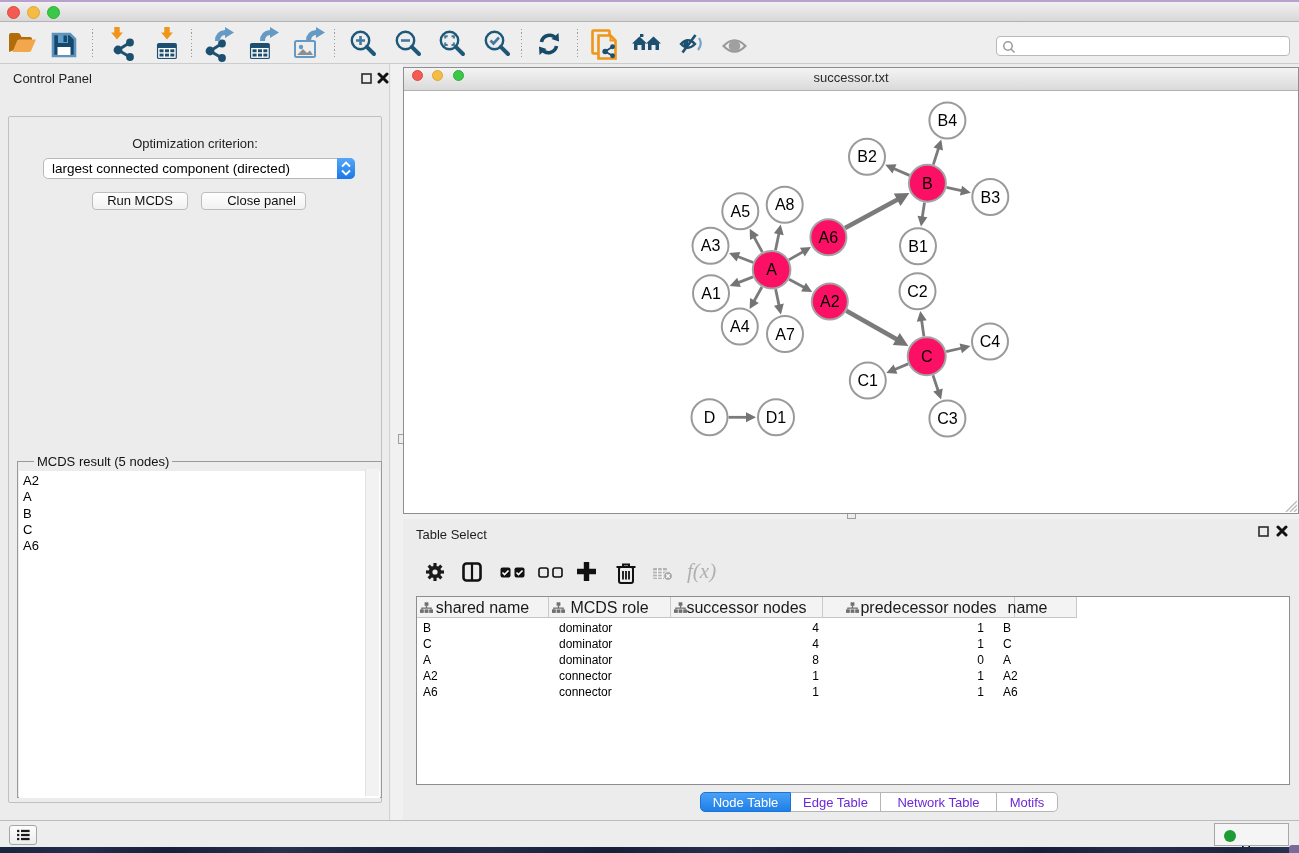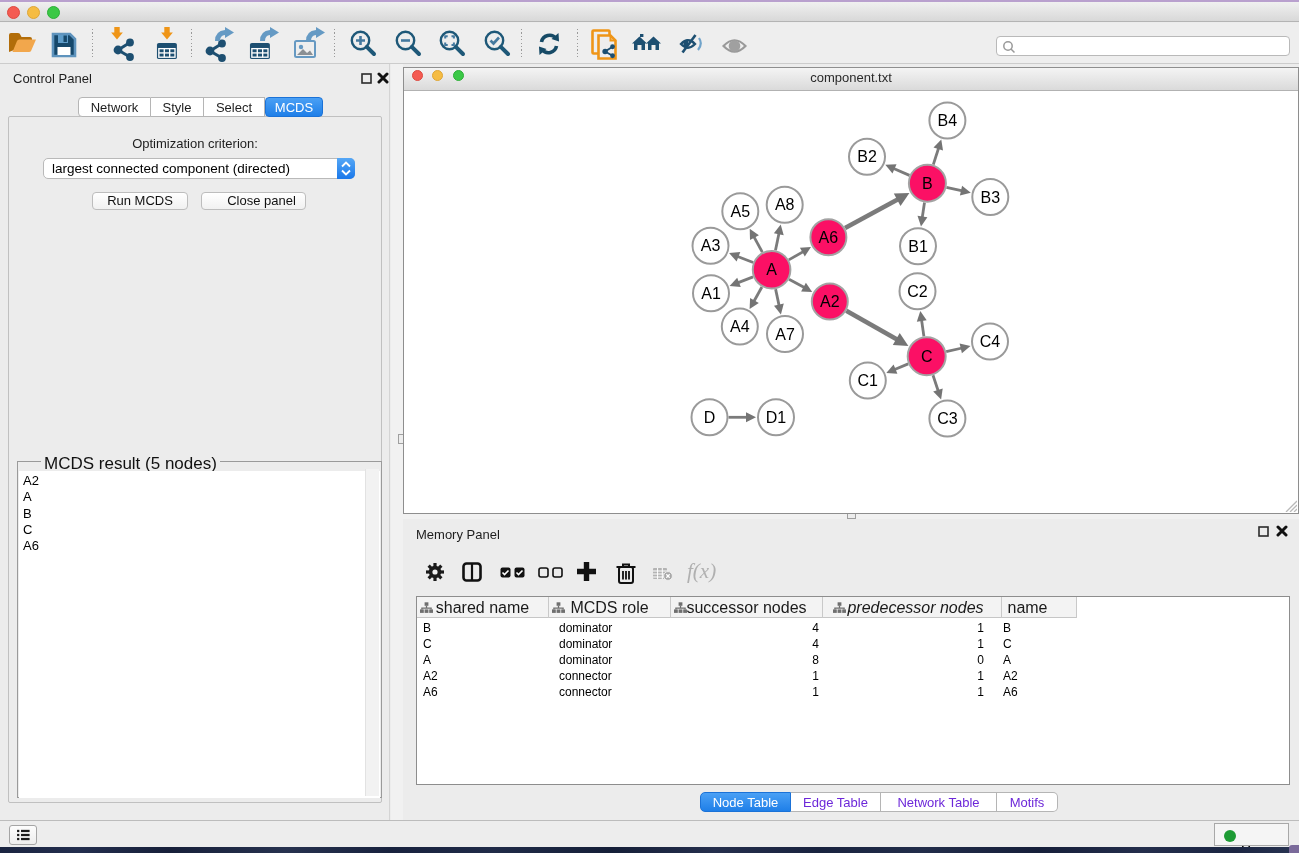--- a/index.html
+++ b/index.html
@@ -49,22 +49,22 @@
 #combo { position:absolute; left:43px; top:94px; width:312px; height:21px;
   background:#ffffff; border:1px solid #b9b9b9; border-radius:5px; }
 #combo .txt { position:absolute; left:8px; top:2px; font-size:13.5px; color:#000; }
 #combo .step { position:absolute; right:-1px; top:-1px; width:18px; height:21px;
   background:linear-gradient(#55a7f6,#1a78ea); border-radius:0 5px 5px 0; }
 .btn { position:absolute; top:128px; height:18px; background:linear-gradient(#ffffff,#f1f1f1);
   border:1px solid #bdbdbd; border-radius:4px; font-size:13px; color:#111;
   text-align:center; line-height:16px; }
 #fieldset { position:absolute; left:17px; top:397px; width:365px; height:337px;
   border:1px solid #9a9a9a; }
-#fieldset .legend { position:absolute; left:23px; top:-8px; background:#ececec;
-  padding:0 3px; font-size:17px; color:#111; }
+#fieldset .legend { position:absolute; left:16px; top:-8px; background:#ececec;
+  padding:0 3px; font-size:13px; color:#111; }
 #mlist { position:absolute; left:1px; top:9px; padding-top:2px; width:361px; height:327px;
   background:#ffffff; font-size:13px; color:#000; }
 #mlist .row { height:16.3px; padding-left:4px; line-height:16.3px; }
 #mlist .sb { position:absolute; right:1px; top:-2px; width:14px; height:327px;
   background:#f2f2f2; border-left:1px solid #e2e2e2; }
 
 
 #vdiv { left:391px; top:64px; width:12px; height:756px; background:#f1f1f1; }
 #vdivh { left:398px; top:434px; width:6px; height:10px; background:#ededed;
   border:1px solid #9f9f9f; }
@@ -271,26 +271,20 @@
 
 <div class="abs" id="cpanel">
   <div class="hdr">Control Panel</div>
   <svg class="wicons" style="left:361px;top:9px;" width="11" height="11" viewBox="0 0 11 11">
 <rect x="1" y="1" width="9" height="9" fill="none" stroke="#2b2b2b" stroke-width="1.6"></rect>
     </svg>
 <svg class="wicons" style="left:377px;top:8px;" width="12" height="12" viewBox="0 0 12 12">
 <path d="M2 2 L10 10 M10 2 L2 10" stroke="#111111" stroke-width="3" stroke-linecap="round"></path>
     </svg>
   <div id="cpbox"></div>
-  <div id="tabs">
-    <div class="tab first" style="width:73px;">Network</div>
-    <div class="tab" style="width:53px;">Style</div>
-    <div class="tab" style="width:61px;">Select</div>
-    <div class="tab sel" style="width:58px;">MCDS</div>
-  </div>
   <div id="optlabel">Optimization criterion:</div>
   <div id="combo">
     <div class="txt">largest connected component (directed)</div>
     <div class="step">
         <svg style="position:absolute;left:3px;top:2px;" width="12" height="17" viewBox="0 0 12 17">
 <path d="M2 6.5 L6 2.5 L10 6.5" fill="none" stroke="#ffffff" stroke-width="1.8"></path>
 <path d="M2 10.5 L6 14.5 L10 10.5" fill="none" stroke="#ffffff" stroke-width="1.8"></path>
         </svg>
       </div>
   </div>
@@ -310,21 +304,21 @@
 </div>
 
 <div class="abs" id="vdiv"></div>
 <div class="abs" id="vdivh"></div>
 
 <div class="abs" id="netwin">
   <div id="nettitle">
     <div class="tl r" style="left:8px;"></div>
     <div class="tl y" style="left:28px;"></div>
     <div class="tl g" style="left:49px;"></div>
-    <div class="title">component.txt</div>
+    <div class="title">successor.txt</div>
   </div>
   <div id="netcanvas">
     <svg width="894" height="420" viewBox="0 0 894 420" font-family="Liberation Sans, sans-serif">
     <line x1="358.3" y1="160.2" x2="349.7" y2="144.3" stroke="#7b7b7b" stroke-width="2.8"></line>
 <polygon points="345.7,136.8 354.9,143.3 346.0,148.0" fill="#747474"></polygon>
 <line x1="371.5" y1="158.3" x2="375.1" y2="140.7" stroke="#7b7b7b" stroke-width="2.8"></line>
 <polygon points="376.7,132.4 379.7,143.2 369.9,141.2" fill="#747474"></polygon>
 <line x1="349.2" y1="170.5" x2="333.0" y2="164.2" stroke="#7b7b7b" stroke-width="2.8"></line>
 <polygon points="325.1,161.1 336.3,160.1 332.6,169.4" fill="#747474"></polygon>
 <line x1="349.1" y1="184.9" x2="333.6" y2="190.9" stroke="#7b7b7b" stroke-width="2.8"></line>
@@ -407,21 +401,21 @@
 <line x1="12" y1="1" x2="1" y2="12" stroke="#b9b9b9" stroke-width="1.3"></line>
 <line x1="12" y1="5" x2="5" y2="12" stroke="#b9b9b9" stroke-width="1.3"></line>
 <line x1="12" y1="9" x2="9" y2="12" stroke="#b9b9b9" stroke-width="1.3"></line>
     </svg>
 </div>
 
 <div class="abs" id="hdiv"></div>
 <div class="abs" id="hdivh"></div>
 
 <div class="abs" id="tpanel">
-  <div class="hdr">Memory Panel</div>
+  <div class="hdr">Table Select</div>
   <svg class="wicons" style="left:855px;top:7px;" width="11" height="11" viewBox="0 0 11 11">
 <rect x="1" y="1" width="9" height="9" fill="none" stroke="#2b2b2b" stroke-width="1.6"></rect>
     </svg>
 <svg class="wicons" style="left:873px;top:6px;" width="12" height="12" viewBox="0 0 12 12">
 <path d="M2 2 L10 10 M10 2 L2 10" stroke="#111111" stroke-width="3" stroke-linecap="round"></path>
     </svg>
   <div id="ttoolbar">
       <svg style="position:absolute;left:23px;top:20px;" width="18" height="18" viewBox="0 0 18 18">
         <g fill="#1a1a1a">
           <circle cx="9" cy="9" r="6.2"></circle>
@@ -503,21 +497,21 @@
           </svg>MCDS role</div>
         <div class="th" style="left:254px;width:152px;"><svg style="position:absolute;left:3px;top:5px;" width="13" height="12" viewBox="0 0 13 12">
 <g fill="#6f6f6f">
               <rect x="4.6" y="0.3" width="3.8" height="3.5"></rect>
               <rect x="0" y="7.4" width="3.8" height="3.5"></rect>
               <rect x="4.6" y="7.4" width="3.8" height="3.5"></rect>
               <rect x="9.2" y="7.4" width="3.8" height="3.5"></rect>
             </g>
 <path d="M6.5 3.8 V6.2 M1.9 7.4 V6.2 H11.1 V7.4" fill="none" stroke="#6f6f6f" stroke-width="1.3"></path>
           </svg>successor nodes</div>
-        <div class="th" style="left:413px;width:172px;font-style:italic;"><svg style="position:absolute;left:3px;top:5px;" width="13" height="12" viewBox="0 0 13 12">
+        <div class="th" style="left:426px;width:172px;"><svg style="position:absolute;left:3px;top:5px;" width="13" height="12" viewBox="0 0 13 12">
 <g fill="#6f6f6f">
               <rect x="4.6" y="0.3" width="3.8" height="3.5"></rect>
               <rect x="0" y="7.4" width="3.8" height="3.5"></rect>
               <rect x="4.6" y="7.4" width="3.8" height="3.5"></rect>
               <rect x="9.2" y="7.4" width="3.8" height="3.5"></rect>
             </g>
 <path d="M6.5 3.8 V6.2 M1.9 7.4 V6.2 H11.1 V7.4" fill="none" stroke="#6f6f6f" stroke-width="1.3"></path>
           </svg>predecessor nodes</div>
         <div class="th" style="left:578px;width:82px;padding-right:16px;">name</div>
       </div>

